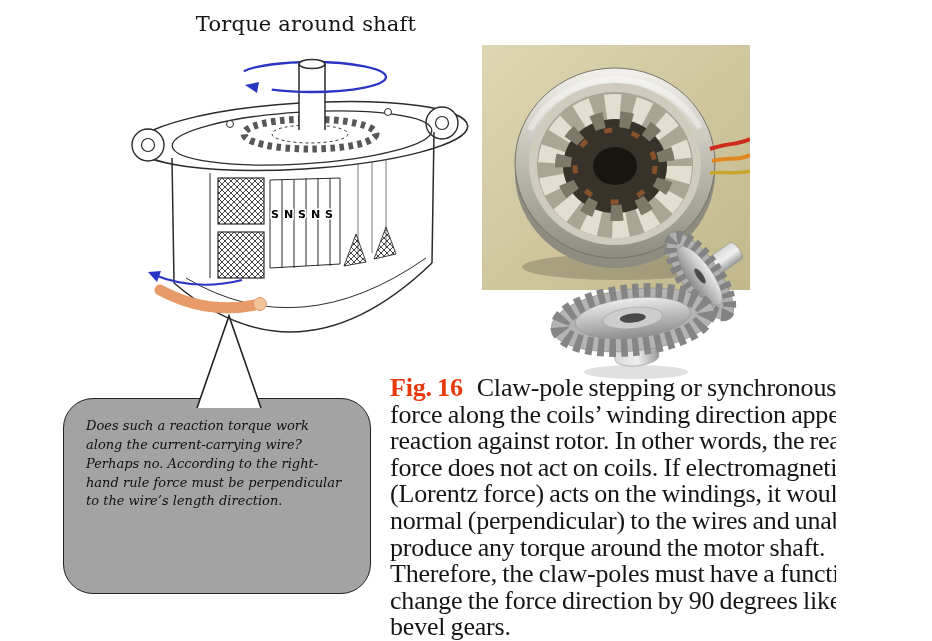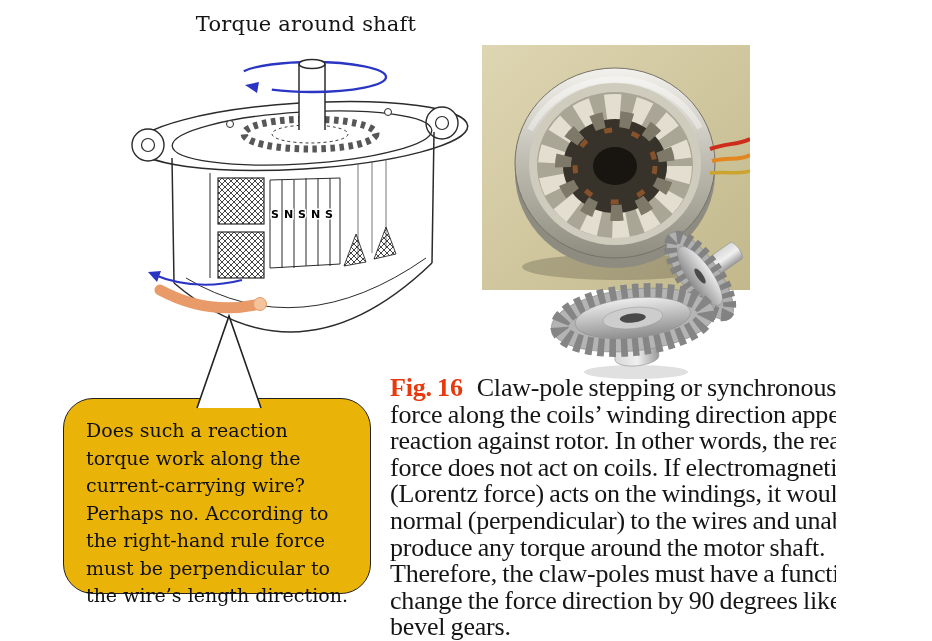--- a/index.html
+++ b/index.html
@@ -8,22 +8,22 @@
           font-family:"DejaVu Serif", serif; }
 
   .diagram-title { position:absolute; left:150px; top:12px; width:312px; text-align:center;
                    font-size:21px; color:#141414; letter-spacing:.2px; }
 
   .motor-svg  { position:absolute; left:90px;  top:28px; }
   .stator-photo { position:absolute; left:482px; top:45px; width:268px; height:245px; }
   .gears-svg  { position:absolute; left:528px; top:222px; z-index:3; }
 
   .bubble { position:absolute; left:63px; top:398px; width:308px; height:196px; z-index:1;
-            border:1.6px solid #222; border-radius:30px; background:#eab308;
-            padding:18px 22px; font-size:19px; line-height:1.45; color:#101010; }
+            border:1.6px solid #222; border-radius:30px; background:#a3a3a3;
+            padding:18px 22px; font-size:13px; line-height:1.45; color:#101010;font-style:italic; }
   .bubble-tail { position:absolute; left:185px; top:312px; z-index:2; }
 
   .caption { position:absolute; left:390px; top:375px; width:541px;
              font-family:Liberation Serif, serif; font-size:26px; line-height:26.6px;
              color:#151515; letter-spacing:-0.2px; word-spacing:-1px; }
   .fig-label { font-weight:bold; padding-right:14px; }
 </style>
 </head>
 <body>
 

